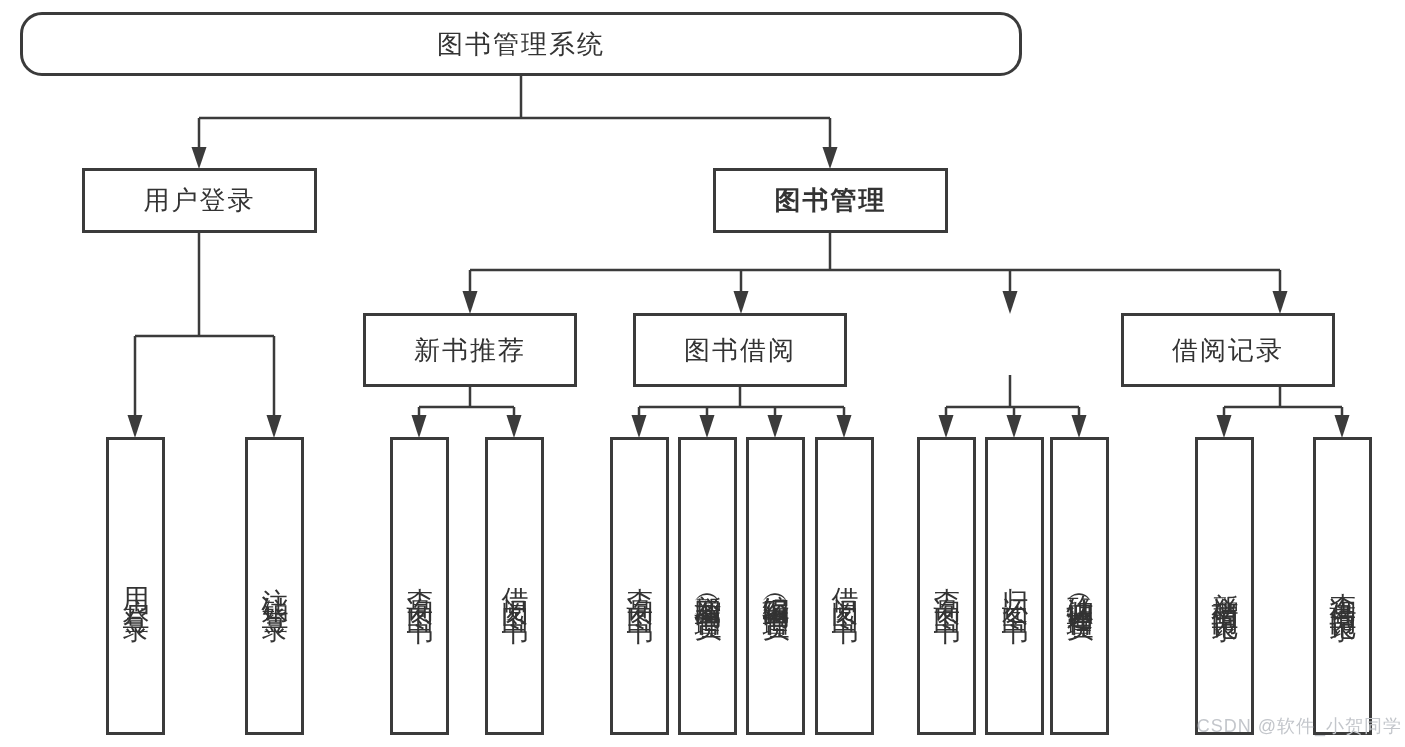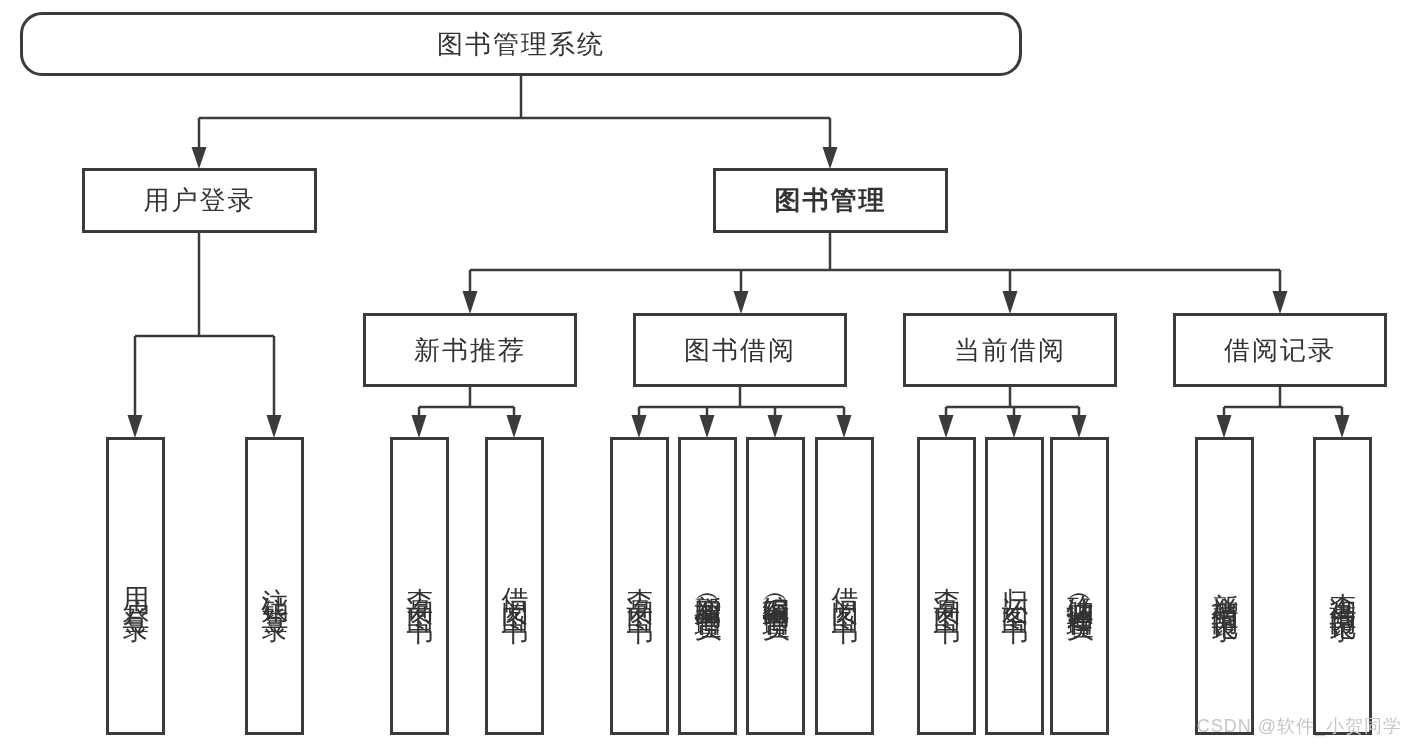--- a/index.html
+++ b/index.html
@@ -128,24 +128,21 @@
   <div class="box lvl2 hd" style="left:713px;font-weight:bold;">
     <span>图书管理</span>
   </div>
 
   <div class="box lvl3 hd" style="left:363px;">
     <span>新书推荐</span>
   </div>
   <div class="box lvl3 hd" style="left:633px;">
     <span>图书借阅</span>
   </div>
-  <div class="box lvl3 hd" style="left:903px;">
-    <span>当前借阅</span>
-  </div>
-  <div class="box lvl3 hd" style="left:1173px;">
+  <div class="box lvl3 hd" style="left:1121px;">
     <span>借阅记录</span>
   </div>
 
   <div class="box leaf" style="left:106px;">
     <span class="vtext">用户登录</span>
   </div>
   <div class="box leaf" style="left:245px;">
     <span class="vtext">注销登录</span>
   </div>
 

